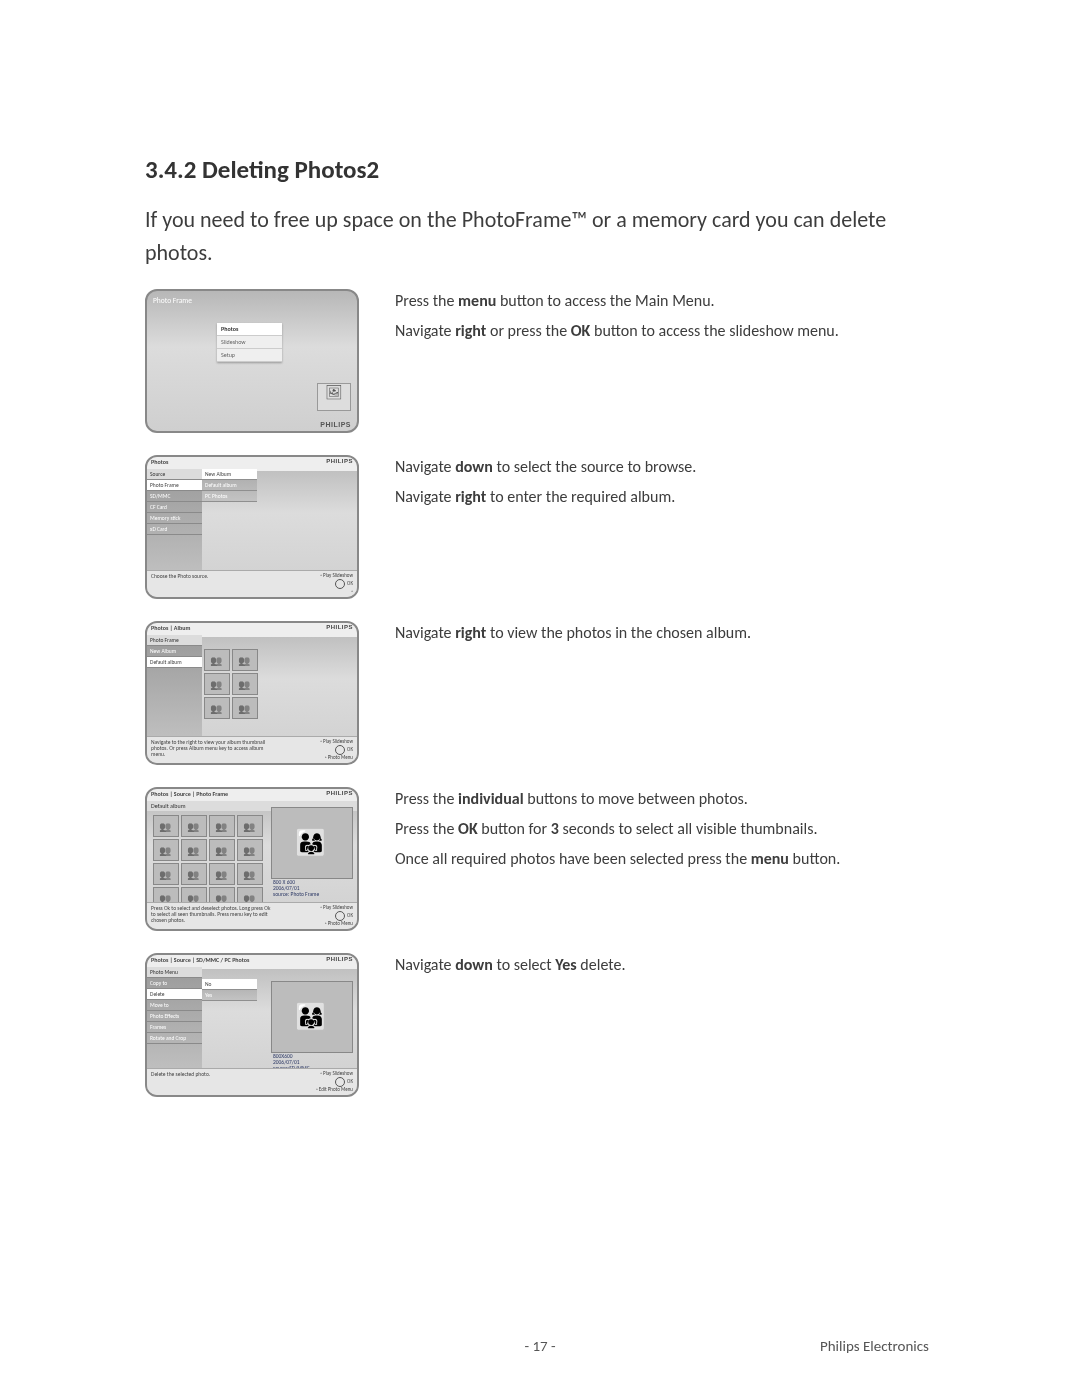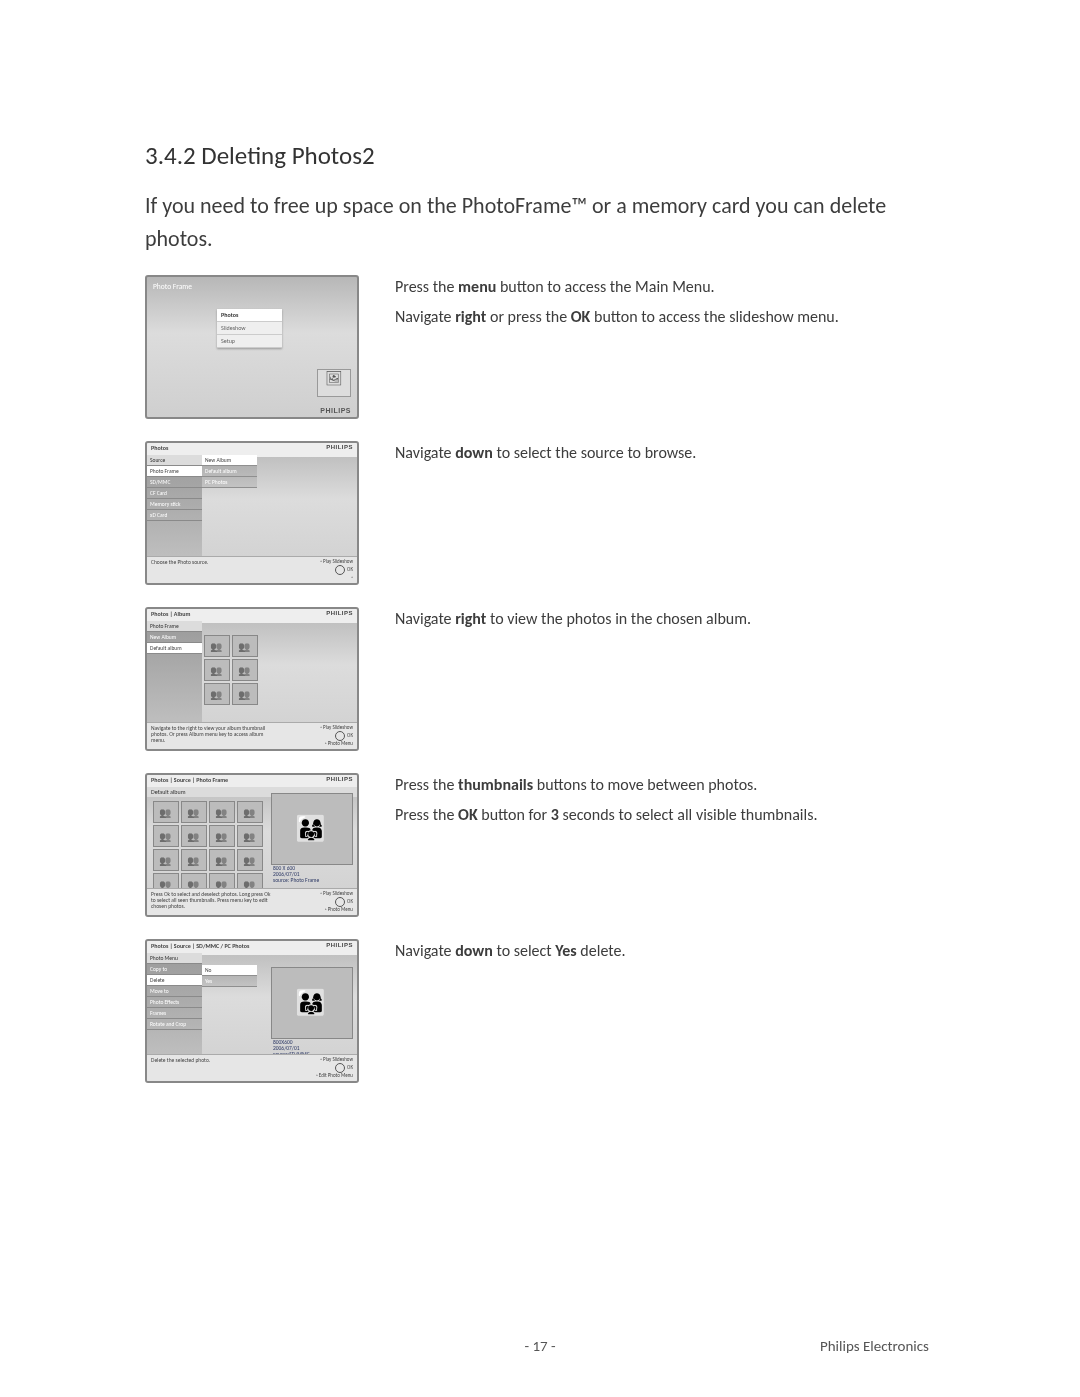--- a/index.html
+++ b/index.html
@@ -13,39 +13,39 @@
     position: relative;
     background: #fff;
   }
   .page {
     position: absolute;
     top: 0; left: 0; right: 0; bottom: 0;
     padding: 140px 140px 60px 145px;
   }
   h2.section-title {
     font-size: 25px;
-    font-weight: 400;
-    margin: 0 0 18px 0;
+    font-weight: 700;
+    margin: 14px 0 18px 0;
     color: #333;
   }
   p.intro {
     margin: 0 0 20px 0;
     font-size: 22px;
     line-height: 1.5;
   }
   .step-row {
     display: flex;
     align-items: flex-start;
     margin-bottom: 22px;
   }
   .step-row .shot {
     flex: 0 0 210px;
     height: 140px;
     border: 2px solid #888;
-    border-radius: 3px;
+    border-radius: 12px;
     background: linear-gradient(180deg,#b7b7b7 0,#dcdcdc 40%,#cfcfcf 100%);
     position: relative;
     overflow: hidden;
     font-size: 7px;
     color: #555;
   }
   .step-row .instr {
     flex: 1;
     padding-left: 36px;
     font-size: 16px;
@@ -183,20 +183,21 @@
             <span>Choose the Photo source.</span>
             <div class="nav-legend">
     <div>◦ Play Slideshow</div>
     <div><span class="circle"></span>OK</div>
     <div>◦ </div>
   </div>
           </div>
         </div>
         <div class="instr">
           <p>Navigate <b>down</b> to select the source to browse.</p>
+          <p>Navigate <b>right</b> to enter the required album.</p>
         </div>
       </div>
       <div class="step-row">
         <div class="shot">
           <div class="bar-top">
             <span>Photos | Album</span>
             <span class="brand">PHILIPS</span>
           </div>
       <div class="side-col">
         <div class="header-s">Photo Frame</div>
@@ -258,22 +259,23 @@
       <div class="bar-bot">
             <span style="max-width:120px;">Press Ok to select and deselect photos. Long press Ok to select all seen thumbnails. Press menu key to edit chosen photos.</span>
             <div class="nav-legend">
     <div>◦ Play Slideshow</div>
     <div><span class="circle"></span>OK</div>
     <div>◦ Photo Menu</div>
   </div>
           </div>
         </div>
         <div class="instr">
-          <p>Press the <b>thumbnails</b> buttons to move between photos.</p>
+          <p>Press the <b>individual</b> buttons to move between photos.</p>
           <p>Press the <b>OK</b> button for <b>3</b> seconds to select all visible thumbnails.</p>
+          <p>Once all required photos have been selected press the <b>menu</b> button.</p>
         </div>
       </div>
       <div class="step-row">
         <div class="shot">
           <div class="bar-top">
             <span>Photos | Source | SD/MMC / PC Photos</span>
             <span class="brand">PHILIPS</span>
           </div>
       <div class="side-col">
         <div class="header-s">Photo Menu</div>

